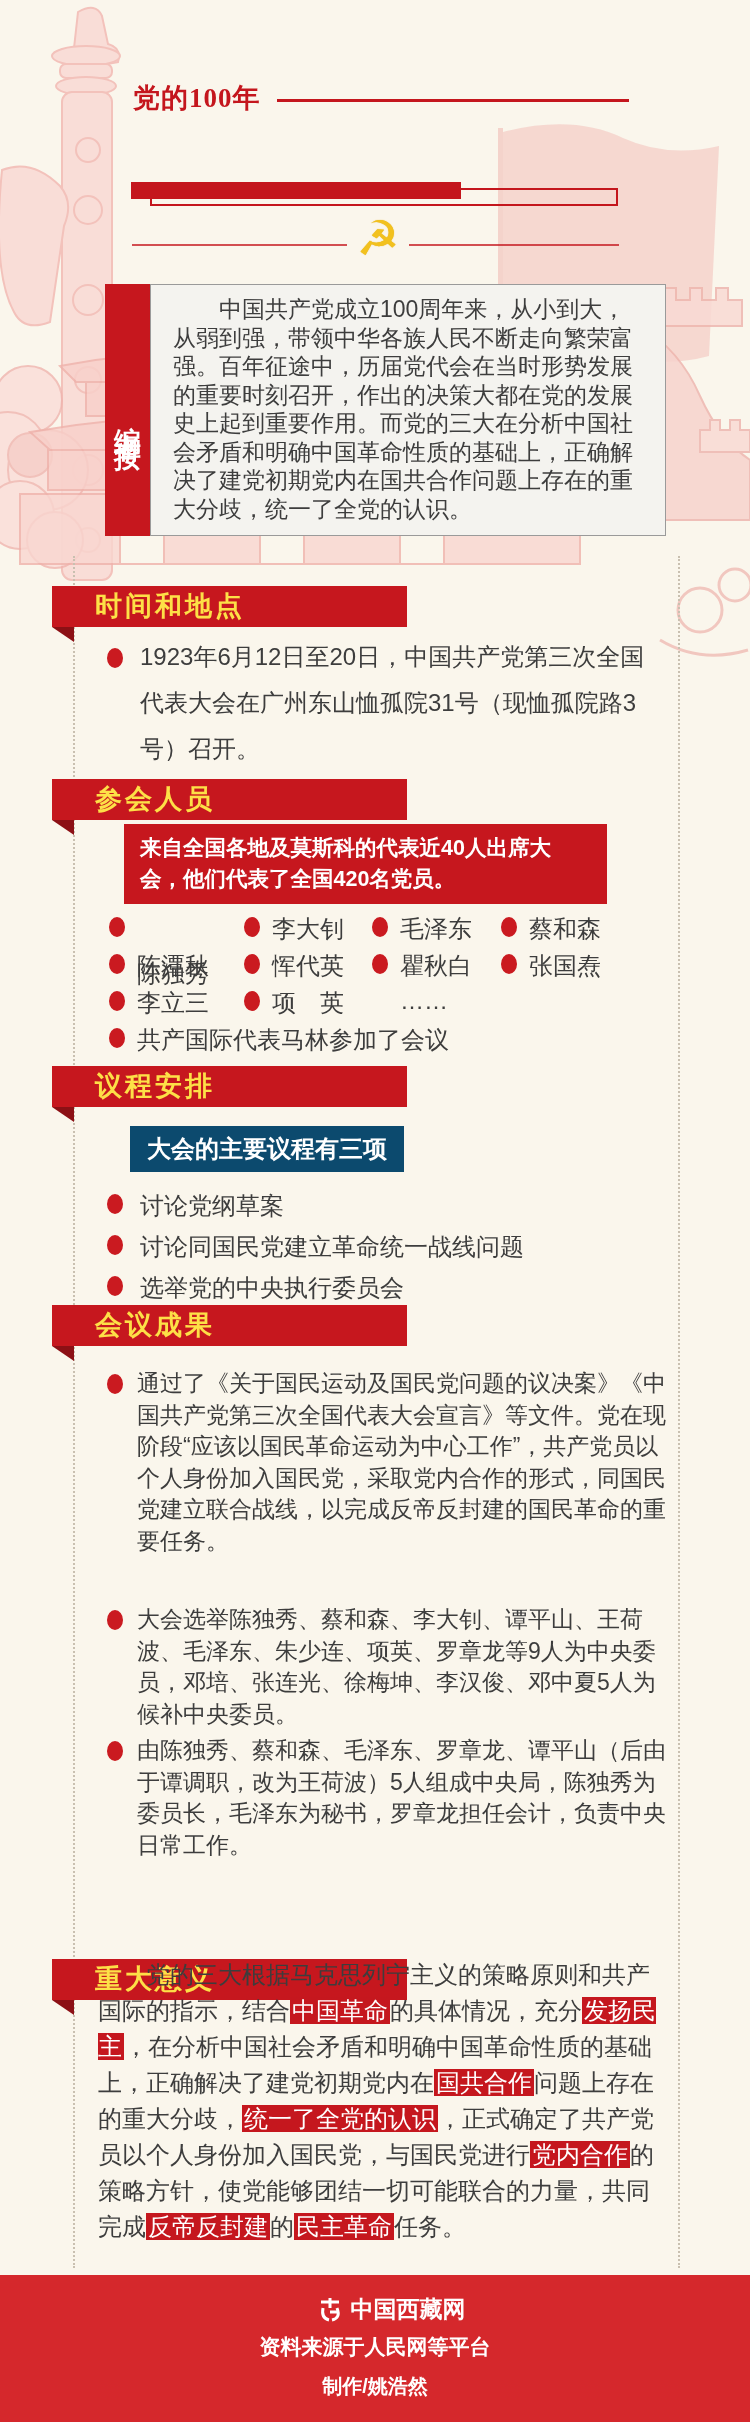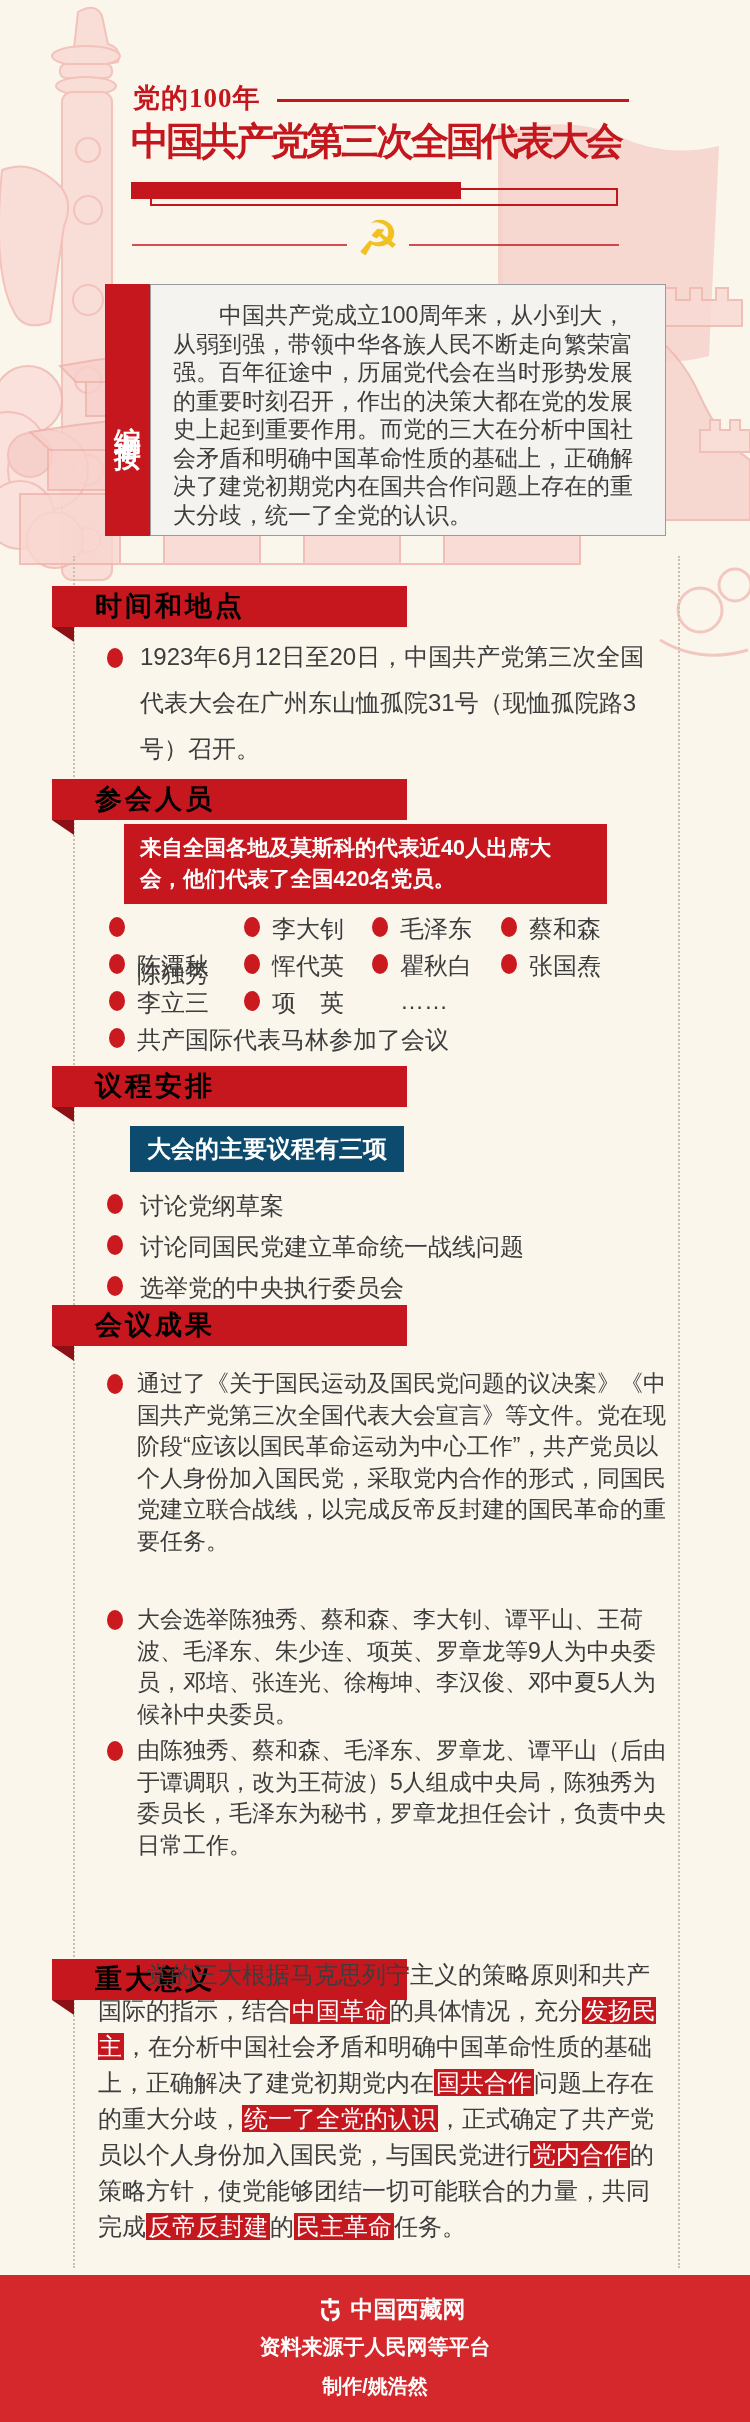--- a/index.html
+++ b/index.html
@@ -22,28 +22,28 @@
   #emblem-line-l{left:132px;width:215px;}
   #emblem-line-r{left:409px;width:210px;}
   #emblem{position:absolute;left:347px;top:210px;width:62px;text-align:center;
     font-size:48px;color:#f2c11e;text-shadow:0 0 1px #e0a90c;}
   
   #ed-bar{position:absolute;left:105px;top:284px;width:45px;height:252px;background:#c6171e;
     display:flex;align-items:center;justify-content:center;}
   #ed-bar span{writing-mode:vertical-rl;color:#fff;font-size:27px;font-weight:bold;
     letter-spacing:9px;margin-top:14px;}
   #ed-box{position:absolute;left:150px;top:284px;width:516px;height:252px;box-sizing:border-box;
-    background:#f4f3ef;border:1px solid #9a9a9a;padding:16px 22px;}
+    background:#f4f3ef;border:1px solid #9a9a9a;padding:10px 22px;}
   #ed-box p{margin:0;font-size:23px;line-height:28.5px;text-indent:2em;color:#3d3d3d;}
   
   .guide{position:absolute;top:556px;height:1712px;width:0;border-left:2px dotted #c9c0b0;}
   #guide-l{left:73px;} #guide-r{left:678px;}
   
   .ribbon{position:absolute;left:52px;width:355px;height:41px;background:#c6171e;
-    color:#000000;font-size:27px;font-weight:bold;line-height:41px;letter-spacing:3px;
+    color:#fde047;font-size:27px;font-weight:bold;line-height:41px;letter-spacing:3px;
     padding-left:43px;box-sizing:border-box;}
   .ribbon::after{content:"";position:absolute;left:0;top:41px;width:22px;height:15px;
     background:#8c1015;clip-path:polygon(0 0,100% 0,100% 100%);}
   
   .dot{position:absolute;width:16px;height:20px;border-radius:50%;background:#ca1a20;}
   .blt-text{position:absolute;margin:0;color:#3d3d3d;}
   #s1-text{left:140px;top:634px;width:526px;font-size:24px;line-height:46px;}
   
   #p-box{position:absolute;left:124px;top:824px;width:483px;box-sizing:border-box;
     background:#c6171e;color:#fff;padding:9px 16px;font-size:21.5px;font-weight:bold;line-height:31px;}
@@ -123,21 +123,20 @@
 
     <g stroke="#f0bcb5" fill="none" stroke-width="3" opacity="0.8">
       <circle cx="700" cy="610" r="22"></circle>
         <circle cx="735" cy="585" r="16"></circle>
       <path d="M660 640 q40 24 88 10"></path>
     </g>
   </svg>
 
   <div id="eyebrow">党的100年</div>
   <div id="eyebrow-line"></div>
-  <div id="title">中国共产党第三次全国代表大会</div>
   <div id="bar-outline"></div>
   <div id="bar-solid"></div>
   <div id="emblem-line-l" class="emblem-line"></div>
   <div id="emblem">☭</div>
   <div id="emblem-line-r" class="emblem-line"></div>
 
   <div id="ed-bar">
     <span>编者按</span>
   </div>
   <div id="ed-box">

